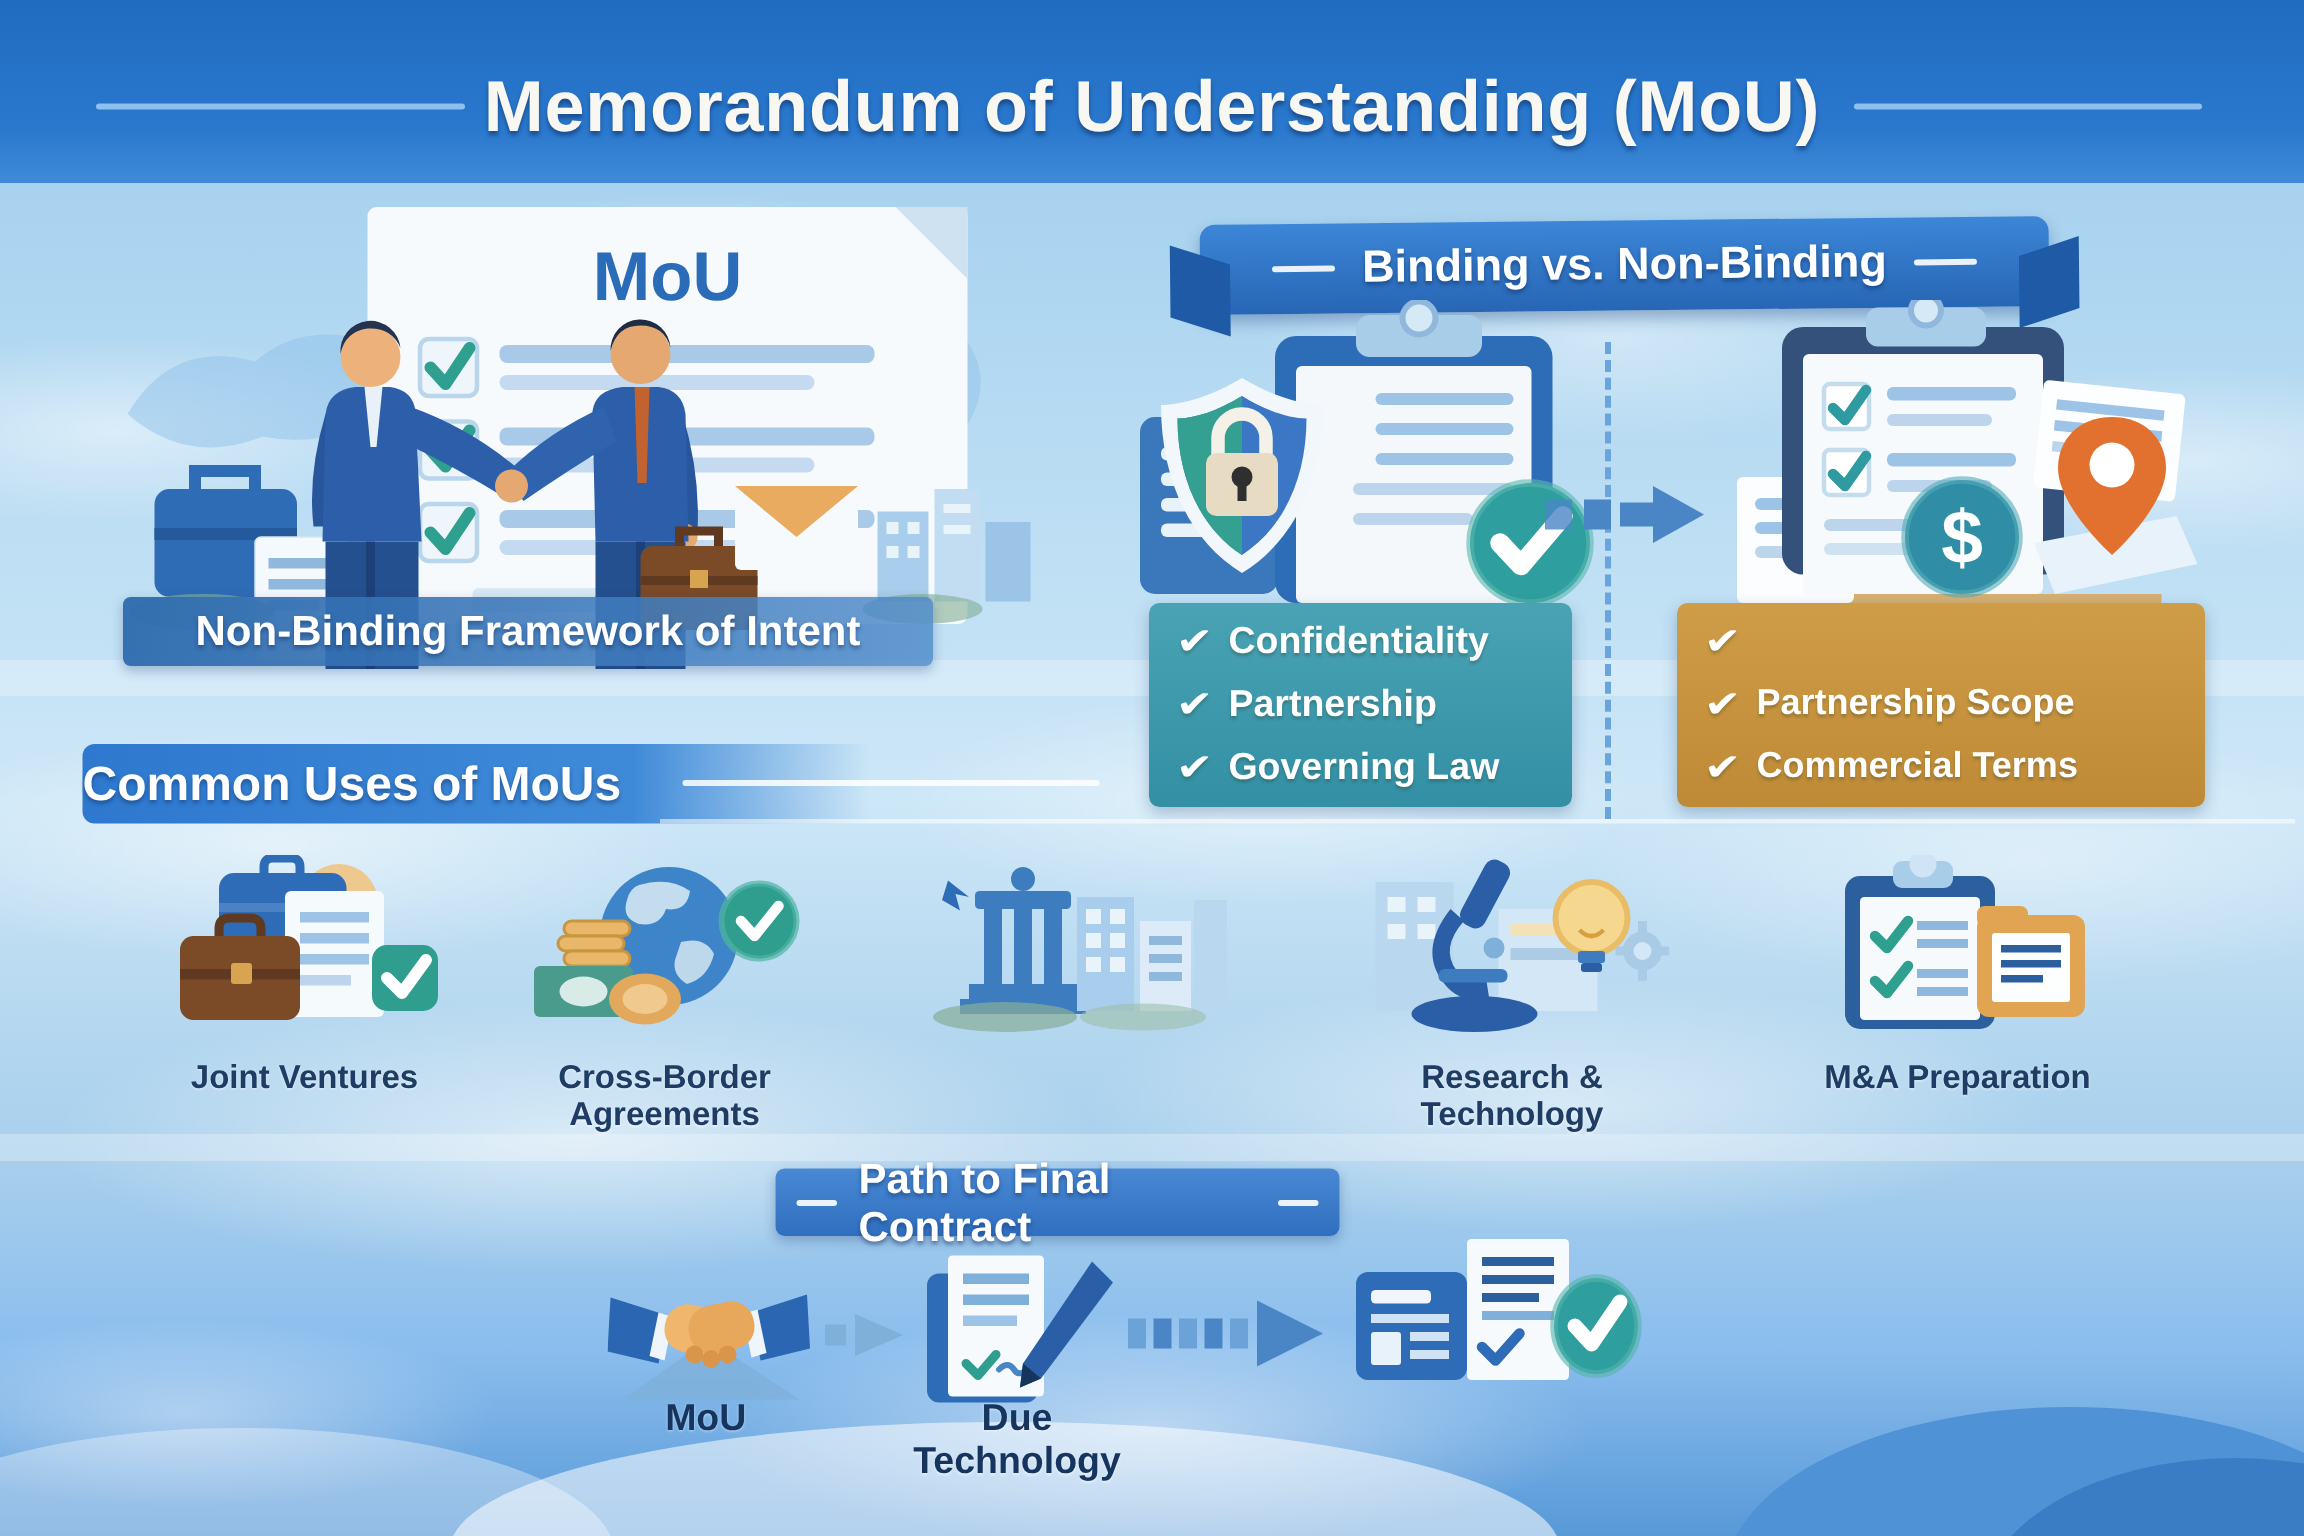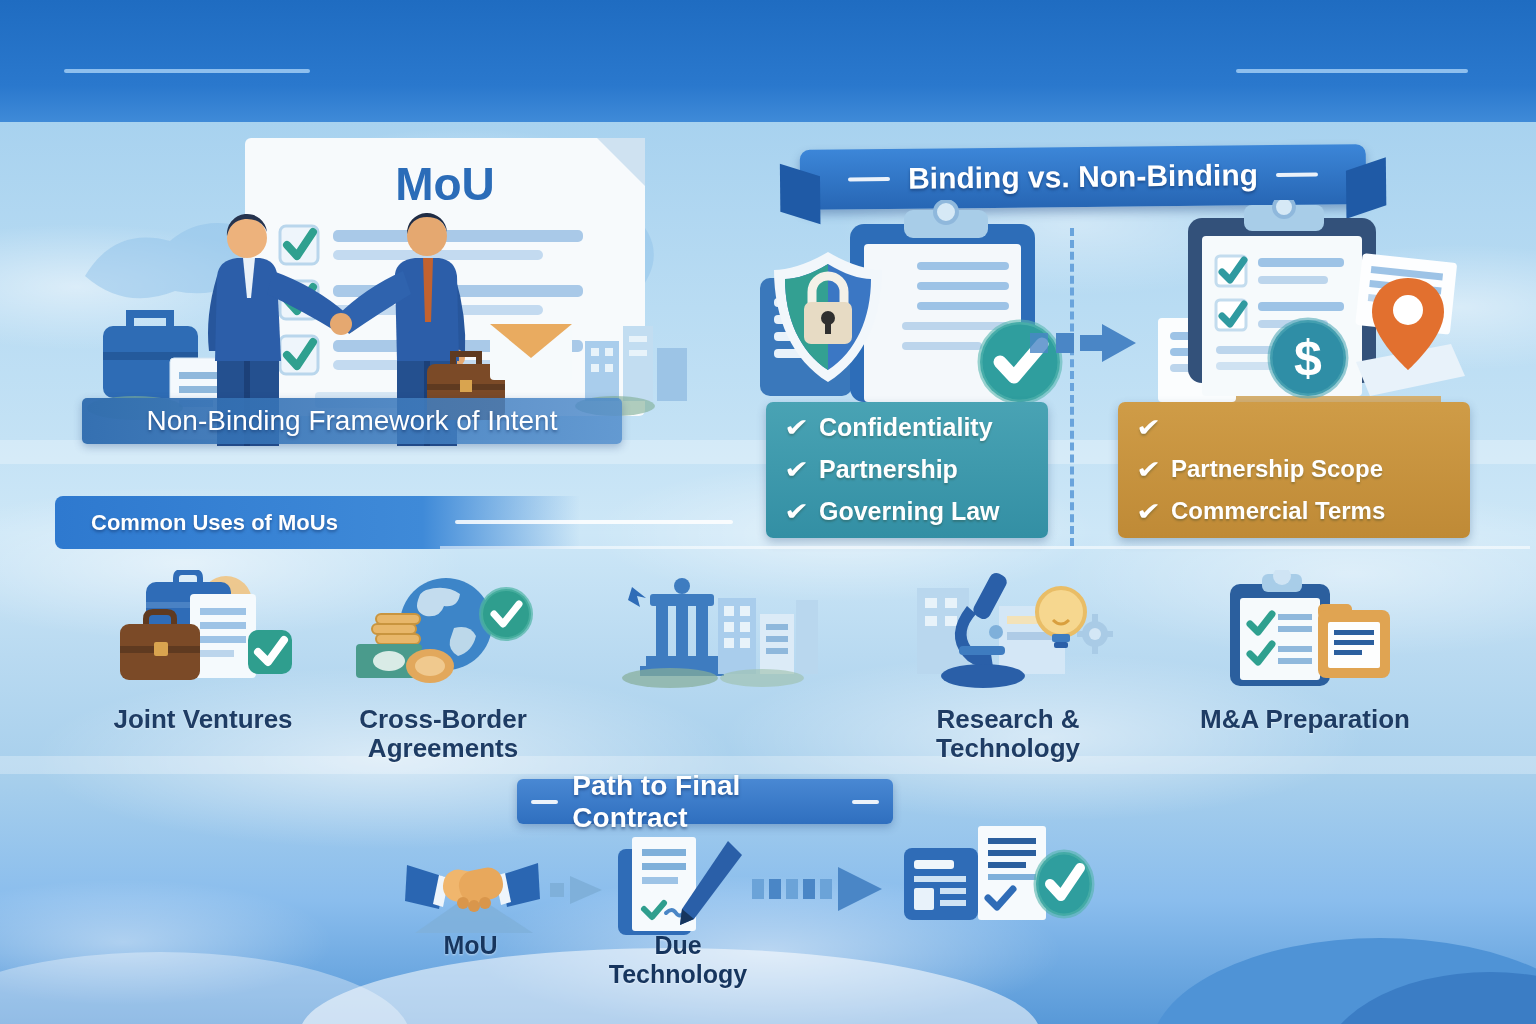--- a/index.html
+++ b/index.html
@@ -20,21 +20,21 @@
     radial-gradient(ellipse 420px 110px at 50% 93%, rgba(255,255,255,.5), transparent 70%),
     radial-gradient(ellipse 300px 90px at 8% 92%, rgba(255,255,255,.4), transparent 70%);}
   .band-top{left:0;top:0;width:1536px;height:122px;
     background:linear-gradient(180deg,#1f6cc1 0%,#2a78cd 70%,#3f8ad8 100%);}
   .hline{height:4px;border-radius:2px;background:rgba(160,205,245,.85);}
   .title{left:0;top:44px;width:1536px;text-align:center;color:#f8f7f1;
     font-size:48px;font-weight:bold;letter-spacing:.5px;
     text-shadow:0 3px 3px rgba(10,35,80,.5);}
   .caption-banner{left:82px;top:398px;width:540px;height:46px;border-radius:5px;
     background:linear-gradient(90deg,rgba(44,105,173,.94),rgba(78,138,202,.82));
-    color:#fff;font-size:28px;font-weight:normal;text-align:center;line-height:46px;
+    color:#fff;font-size:28px;font-weight:bold;text-align:center;line-height:46px;
     text-shadow:0 2px 3px rgba(15,45,95,.5);box-shadow:0 3px 8px rgba(25,60,120,.3);}
   .ribbon{left:800px;top:147px;width:566px;height:60px;border-radius:10px;
     background:linear-gradient(180deg,#3c86d8,#2766b4);
     display:flex;align-items:center;justify-content:center;
     color:#fff;font-size:30px;font-weight:bold;text-shadow:0 2px 3px rgba(15,45,95,.55);
     box-shadow:0 5px 10px rgba(25,60,120,.35);transform:rotate(-.6deg);}
   .ribbon::before,.ribbon::after{content:"";position:absolute;top:20px;width:40px;height:48px;background:#1f5aa6;z-index:-1;}
   .ribbon::before{left:-20px;transform:skewY(18deg);}
   .ribbon::after{right:-20px;transform:skewY(-18deg);}
   .dash{width:42px;height:4px;background:rgba(255,255,255,.9);border-radius:2px;margin:0 18px;display:inline-block;}
@@ -44,26 +44,26 @@
   .terms-box--gold{left:1118px;top:402px;width:352px;height:132px;
     background:linear-gradient(180deg,#cf9c47,#bf8a36);}
   .term-row{display:flex;align-items:center;gap:12px;padding-left:20px;height:42px;
     color:#fff;font-weight:bold;text-shadow:0 2px 2px rgba(40,60,40,.3);}
   .terms-box--teal .term-row{font-size:25px;}
   .terms-box--gold .term-row{font-size:24px;}
   .term-check{font-family:"DejaVu Sans",sans-serif;font-size:25px;transform:scaleX(1.2);}
   .divider{left:1070px;top:228px;height:318px;width:0;border-left:4px dashed #6aa4dc;}
   .section-banner{color:#fff;font-weight:bold;text-shadow:0 2px 3px rgba(15,45,95,.5);}
   .common-banner{left:55px;top:496px;width:525px;height:53px;line-height:53px;
-    padding-left:36px;font-size:22px;border-radius:8px 0 0 8px;box-sizing:border-box;
+    font-size:32px;border-radius:8px 0 0 8px;box-sizing:border-box;
     background:linear-gradient(90deg,#2e79cf 0%,#3f8ad8 70%,rgba(120,175,230,0) 100%);}
   .common-line{left:455px;top:520px;width:278px;height:4px;background:rgba(255,255,255,.85);border-radius:2px;}
   .sep-line{left:440px;top:546px;width:1090px;height:3px;background:rgba(255,255,255,.55);}
   .use-item{top:570px;width:230px;text-align:center;}
-  .use-label{width:212px;margin:6px auto 0;font-size:26px;font-weight:bold;color:#1e3c64;line-height:1.12;
+  .use-label{width:212px;margin:6px auto 0;font-size:22px;font-weight:bold;color:#1e3c64;line-height:1.12;
     text-shadow:0 1px 2px rgba(255,255,255,.55);}
   .path-banner{left:517px;top:779px;width:376px;height:45px;border-radius:6px;
     background:linear-gradient(180deg,#4988d3,#2f6fbf);
     display:flex;align-items:center;justify-content:center;font-size:28px;
     box-shadow:0 3px 8px rgba(25,60,120,.3);}
   .path-banner .dash{width:30px;margin:0 14px;}
   .step-label{top:931px;text-align:center;font-size:25px;font-weight:bold;color:#16355e;
     text-shadow:0 1px 2px rgba(255,255,255,.5);}
   .strip{left:0;width:1536px;background:rgba(255,255,255,.28);}
   .wave{border-radius:50%;}
@@ -77,20 +77,21 @@
   <div class="abs strip" style="top:440px;height:24px;"></div>
   <div class="abs strip" style="top:756px;height:18px;"></div>
   <div class="abs wave" style="left:300px;top:948px;width:740px;height:170px;background:rgba(255,255,255,.55);"></div>
   <div class="abs wave" style="left:1150px;top:938px;width:460px;height:230px;background:#4f93d6;"></div>
   <div class="abs wave" style="left:1320px;top:972px;width:340px;height:200px;background:#3b7dc5;"></div>
   <div class="abs wave" style="left:-90px;top:952px;width:500px;height:170px;background:rgba(255,255,255,.35);"></div>
 
   <div class="abs band-top"></div>
   <div class="abs hline" style="left:64px;top:69px;width:246px;"></div>
   <div class="abs hline" style="left:1236px;top:69px;width:232px;"></div>
+  <div class="abs title">Memorandum of Understanding (MoU)</div>
 
   <svg class="abs" style="left:75px;top:126px;" width="620" height="332" viewBox="0 0 620 332">
     <path d="M10,150 Q40,100 95,115 Q130,85 180,105 L190,140 Q150,175 100,165 Q50,185 10,150 Z" fill="#8fc2e9" opacity="0.5"></path>
     <path d="M430,80 Q495,45 555,85 Q600,125 560,170 Q510,205 460,175 Q420,130 430,80 Z" fill="#8fc2e9" opacity="0.45"></path>
     <circle cx="445" cy="175" r="70" fill="none" stroke="#9ccaef" opacity="0.55" stroke-width="6"></circle>
     <circle cx="505" cy="95" r="28" fill="#a9d0ee" opacity="0.7"></circle>
     <path d="M505,84 q8,-9 14,0 q5,8 -14,20 q-19,-12 -14,-20 q6,-9 14,0 Z" fill="#7fb3e2"></path>
 
     <g>
       <rect x="170" y="12" width="400" height="278" rx="6" fill="#f7fafc"></rect>

